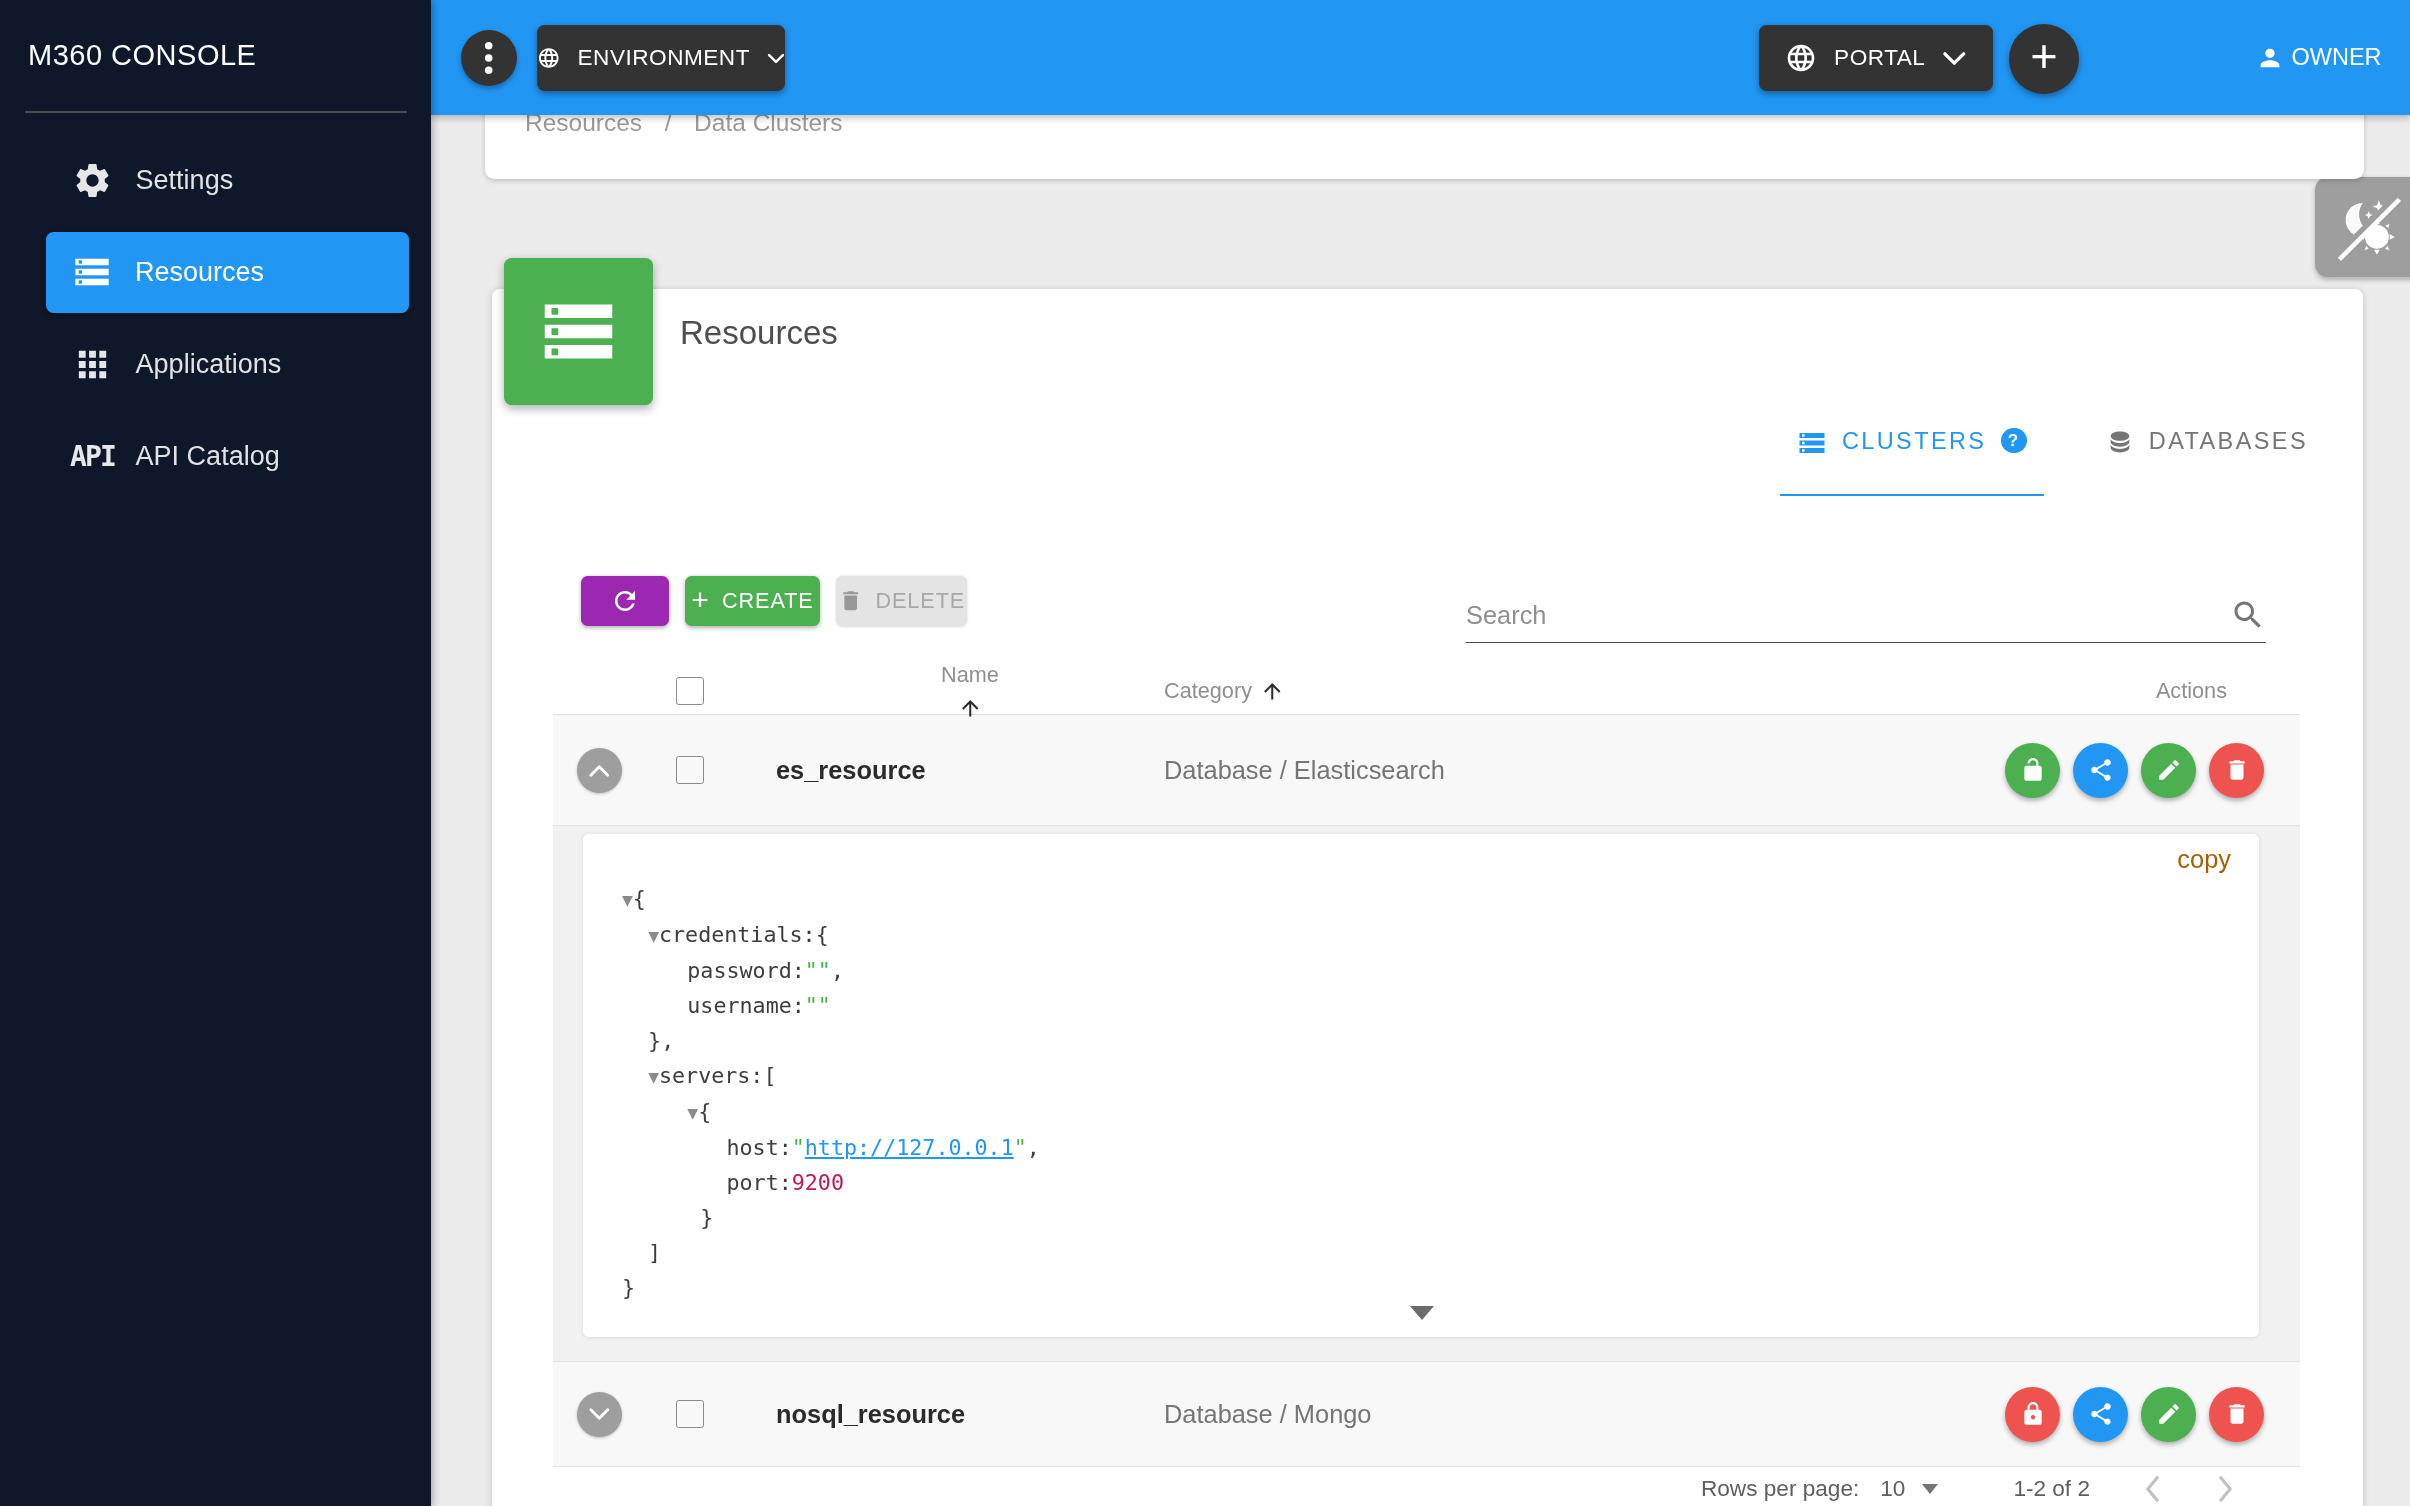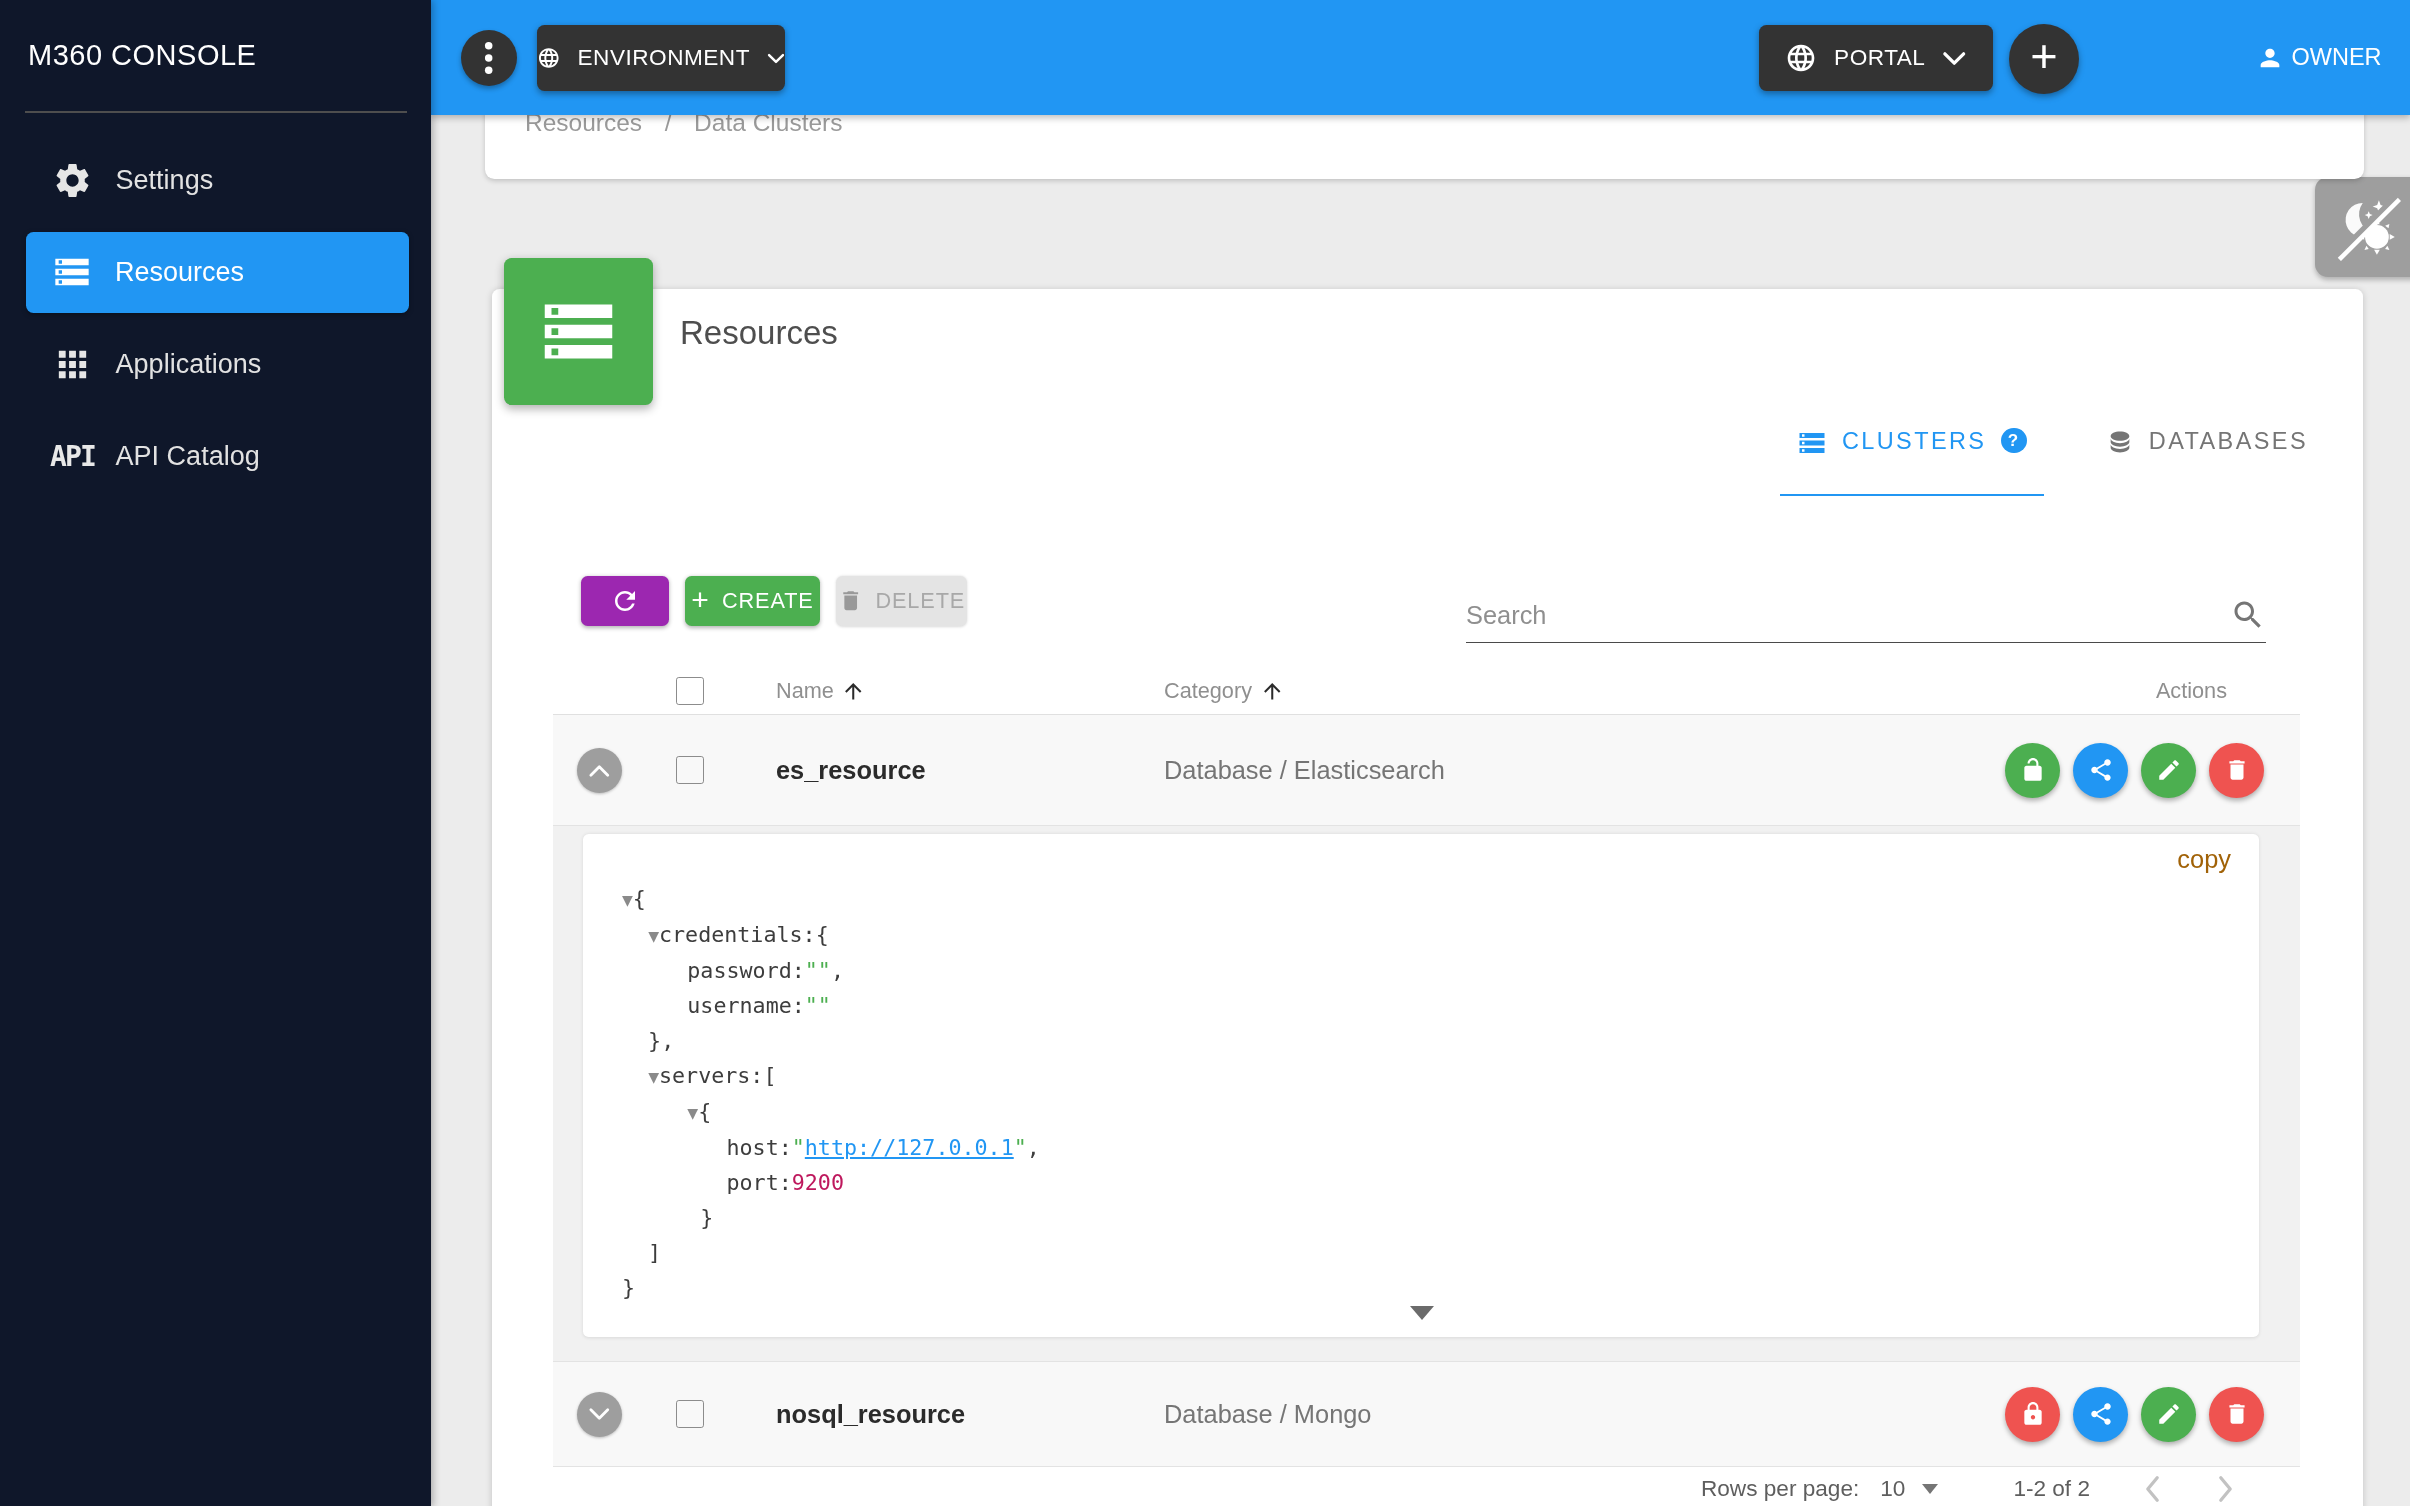--- a/index.html
+++ b/index.html
@@ -9,21 +9,21 @@
   
   .sidebar { position:absolute; left:0; top:0; width:431px; height:1507px; background:#0f172a;
              z-index:30; box-shadow:2.8px 0 7.5px rgba(0,0,0,.28); }
   .sb-title { height:111px; display:flex; align-items:center; padding-left:28px;
               color:#fff; font-size:29px; font-weight:500; letter-spacing:0.5px; }
   .sb-div { border-top:0.9px solid #4e4e4e; margin:0 24.5px; }
   .sb-item { display:flex; align-items:center; padding-left:52px; gap:22.6px; height:92px;
              color:#e2e2e2; font-size:27px; cursor:pointer; }
   .sb-item .sb-ic { width:41px; height:41px; display:flex; align-items:center; justify-content:center; flex:0 0 41px; }
   .sb-item.dash { height:126px; color:#2196F3; }
-  .sb-nav { padding-top:21px; }
+  .sb-nav { padding-top:21px;margin-left:20px; }
   .sb-item.active-wrap { padding:0; height:92px; display:flex; align-items:center; }
   .sb-active { margin:0 21.7px 0 26px; width:383px; height:81px; background:#2196F3; border-radius:7.5px;
                display:flex; align-items:center; padding-left:25.4px; gap:22.6px; color:#fff; font-size:27px;
                box-shadow:0 1.9px 5.6px rgba(0,0,0,.3); }
   .api-glyph { font-family:"DejaVu Sans Mono", monospace; font-weight:700; font-size:28px; color:#e8e8e8; letter-spacing:-1.9px; }
 
   
   .topbar { position:absolute; left:431px; top:0; width:1979px; height:115px; background:#2196F3;
             z-index:20; box-shadow:0 2.8px 6.6px rgba(0,0,0,.25); }
   .kebab { position:absolute; left:30px; top:30px; width:56px; height:56px; border-radius:50%;
@@ -79,21 +79,21 @@
                 border-bottom:1.9px solid #4a4a4a; display:flex; align-items:center; }
   .search-box input { flex:1; border:none; outline:none; background:transparent; font-size:25.4px; color:#333;
                       font-family:"Liberation Sans", sans-serif; }
   .search-box input::placeholder { color:#8f8f8f; }
 
   
   .table { position:absolute; left:61px; top:379px; width:1747px; }
   .trow { display:flex; align-items:center; }
   .cell-exp { width:92px; display:flex; justify-content:center; }
   .cell-check { width:89px; display:flex; justify-content:center; }
-  .cell-name { width:430px; padding-left:42px; }
+  .cell-name { width:430px; padding-left:42px;flex-direction:column; }
   .cell-cat { flex:1; }
   .cell-actions { display:flex; gap:13px; padding-right:36px; }
   .thead { height:47px; border-bottom:0.9px solid #e0e0e0; color:#8f8f8f; font-size:21.7px; }
   .thead .hlbl { display:flex; align-items:center; gap:7.5px; }
   .thead .cell-actions { padding-right:73px; }
   .drow { height:111px; background:#f8f8f8; border-bottom:0.9px solid #e3e3e3; }
   .drow.r2 { height:105px; }
   .rname { font-size:25.4px; font-weight:700; color:#2b2b2b; }
   .rcat { font-size:25.4px; color:#757575; }
   .exp-circle { width:45px; height:45px; border-radius:50%; background:#9e9e9e; display:flex;

